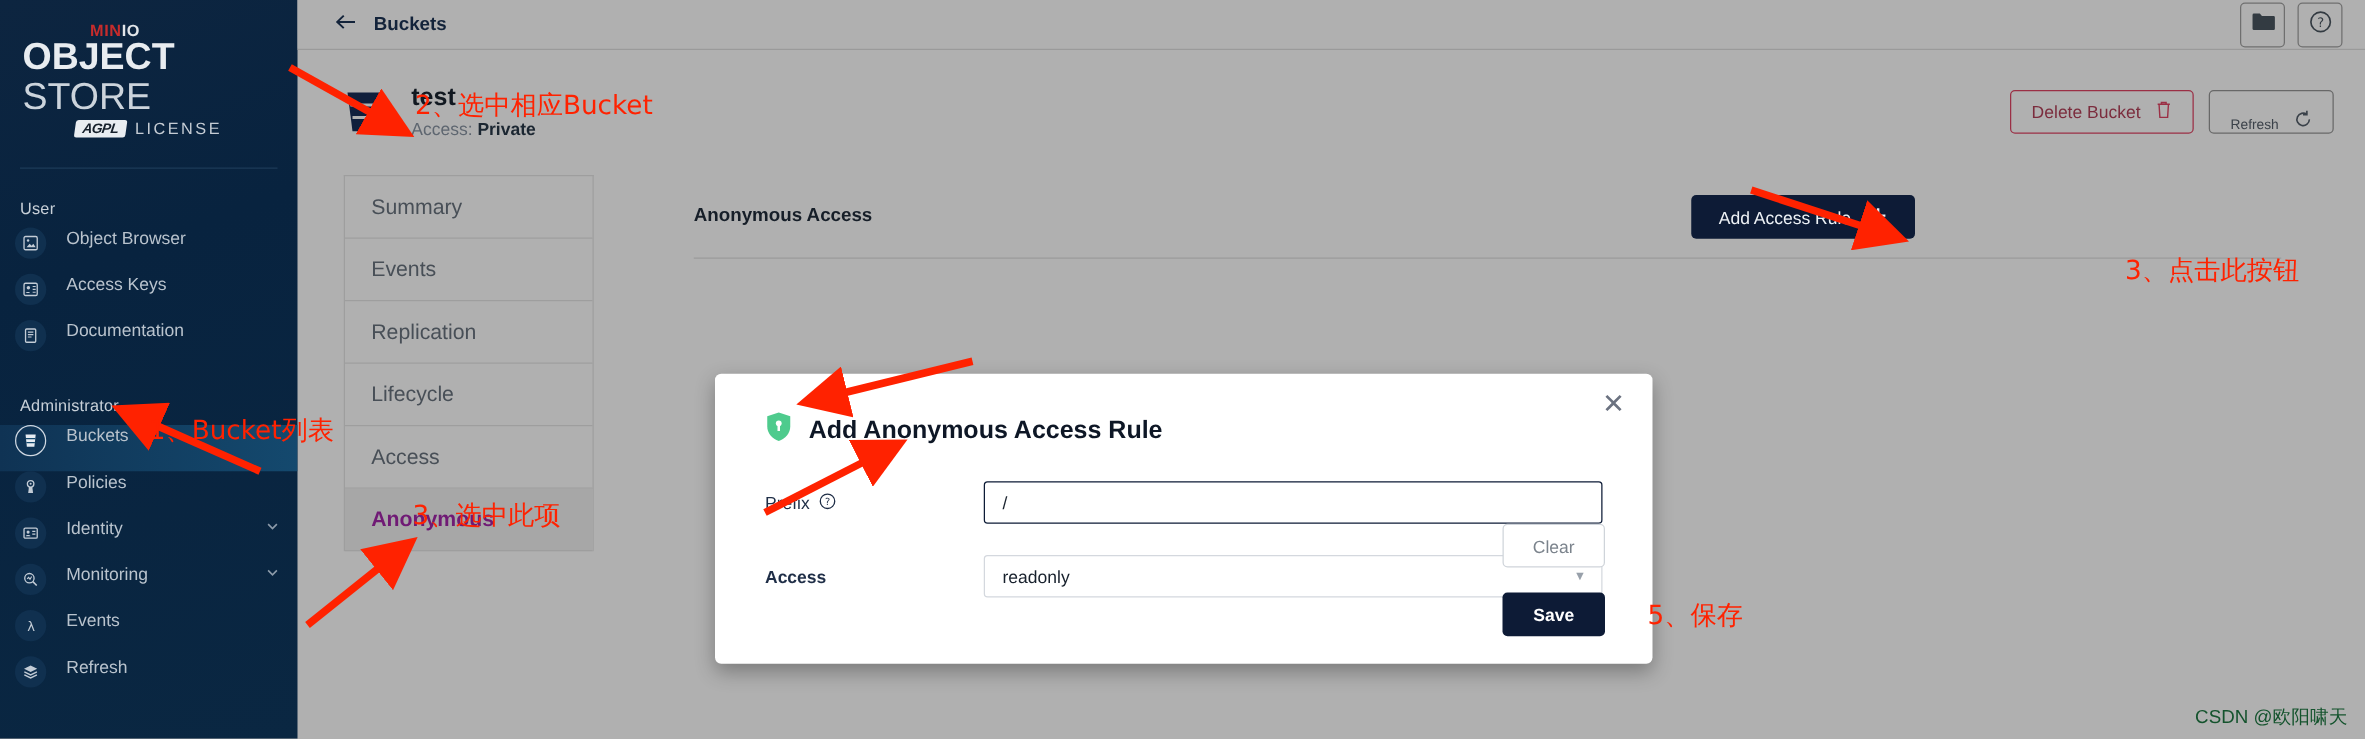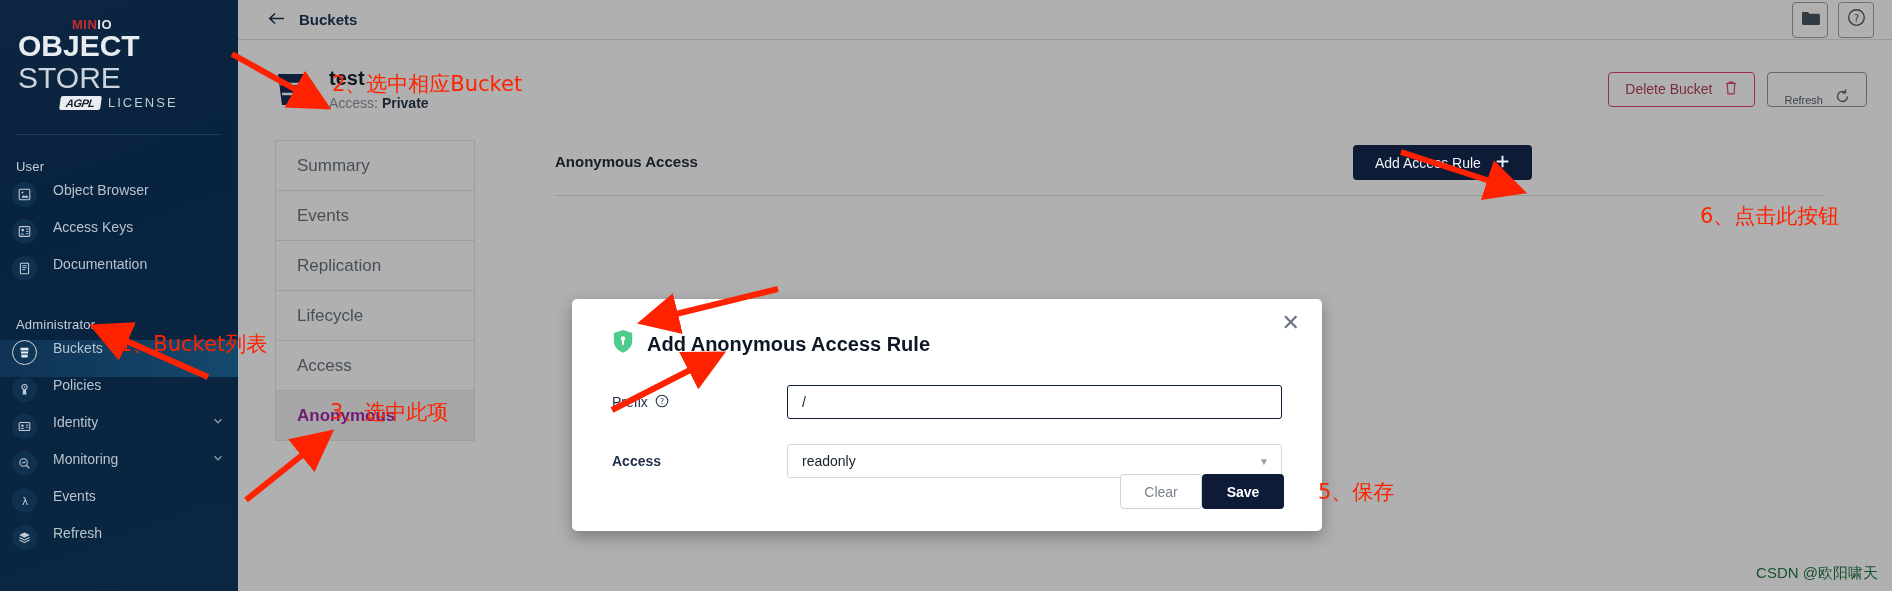--- a/index.html
+++ b/index.html
@@ -128,21 +128,21 @@
   }
   .tab {
     height: 50px; display: flex; align-items: center;
     padding-left: 21px; font-size: 17px; color: #484f57;
     border-bottom: 1px solid #9e9e9e;
   }
   .tab.active { background: #a7a7a7; color: #701a75; font-weight: bold; }
 
   
   .panel {
-    position: absolute; left: 475px; top: 125px;
+    position: absolute; left: 475px; top: 136px;
     width: 1417px; height: 451px;
   }
   .panel-title {
     position: absolute; left: 80px; top: 28px;
     font-size: 15px; font-weight: bold; color: #161e28;
   }
   .panel-rule {
     position: absolute; left: 80px; top: 70px; width: 1270px; height: 1px;
     background: #9a9a9a;
   }
@@ -182,21 +182,21 @@
     background: #fff; font-size: 14px; color: #17202c;
     display: flex; align-items: center; padding-left: 14px;
   }
   .sel-input {
     flex: 1; height: 34px; border: 1px solid #d4d8de; border-radius: 3px;
     background: #fff; font-size: 14px; color: #17202c;
     display: flex; align-items: center; padding: 0 12px 0 14px;
   }
   .sel-input .caret { margin-left: auto; color: #98a0aa; font-size: 10px; }
   .modal-actions {
-    position: absolute; right: 38px; bottom: 22px; display: flex; gap: 0;
+    position: absolute; right: 38px; bottom: 22px; display: flex; gap: 20px; flex-direction: column;
   }
   .btn-clear {
     width: 82px; height: 35px; border: 1px solid #cfd4da; border-radius: 4px;
     background: #fff; color: #7b838c; font-size: 14px;
     display: flex; align-items: center; justify-content: center;
   }
   .btn-save {
     width: 82px; height: 35px; border-radius: 4px; background: #0d1b36;
     color: #fff; font-size: 14px; font-weight: bold;
     display: flex; align-items: center; justify-content: center;
@@ -483,21 +483,21 @@
   <div class="anno" style="left:332px; top:70px;">2、选中相应Bucket</div>
 
   <svg class="arrow-svg" style="left:240px; top:440px;" width="85" height="65">
     <path d="M6 60 L66 12" stroke="#ff2200" stroke-width="6" marker-end="url(#ah)" fill="none"></path>
   </svg>
   <div class="anno" style="left:330px; top:398px;">3、选中此项</div>
 
   <svg class="arrow-svg" style="left:1397px; top:148px;" width="115" height="45">
     <path d="M4 4 L96 34" stroke="#ff2200" stroke-width="6" marker-end="url(#ah)" fill="none"></path>
   </svg>
-  <div class="anno" style="left:1700px; top:202px;">6、点击此按钮</div>
+  <div class="anno" style="left:1700px; top:202px;">3、点击此按钮</div>
 
   <svg class="arrow-svg" style="left:660px; top:285px;" width="125" height="40">
     <path d="M118 4 L12 30" stroke="#ff2200" stroke-width="6" marker-end="url(#ah)" fill="none"></path>
   </svg>
 
   <svg class="arrow-svg" style="left:608px; top:362px;" width="100" height="55">
     <path d="M4 48 L86 6" stroke="#ff2200" stroke-width="6" marker-end="url(#ah)" fill="none"></path>
   </svg>
 
   <div class="anno" style="left:1318px; top:478px;">5、保存</div>

